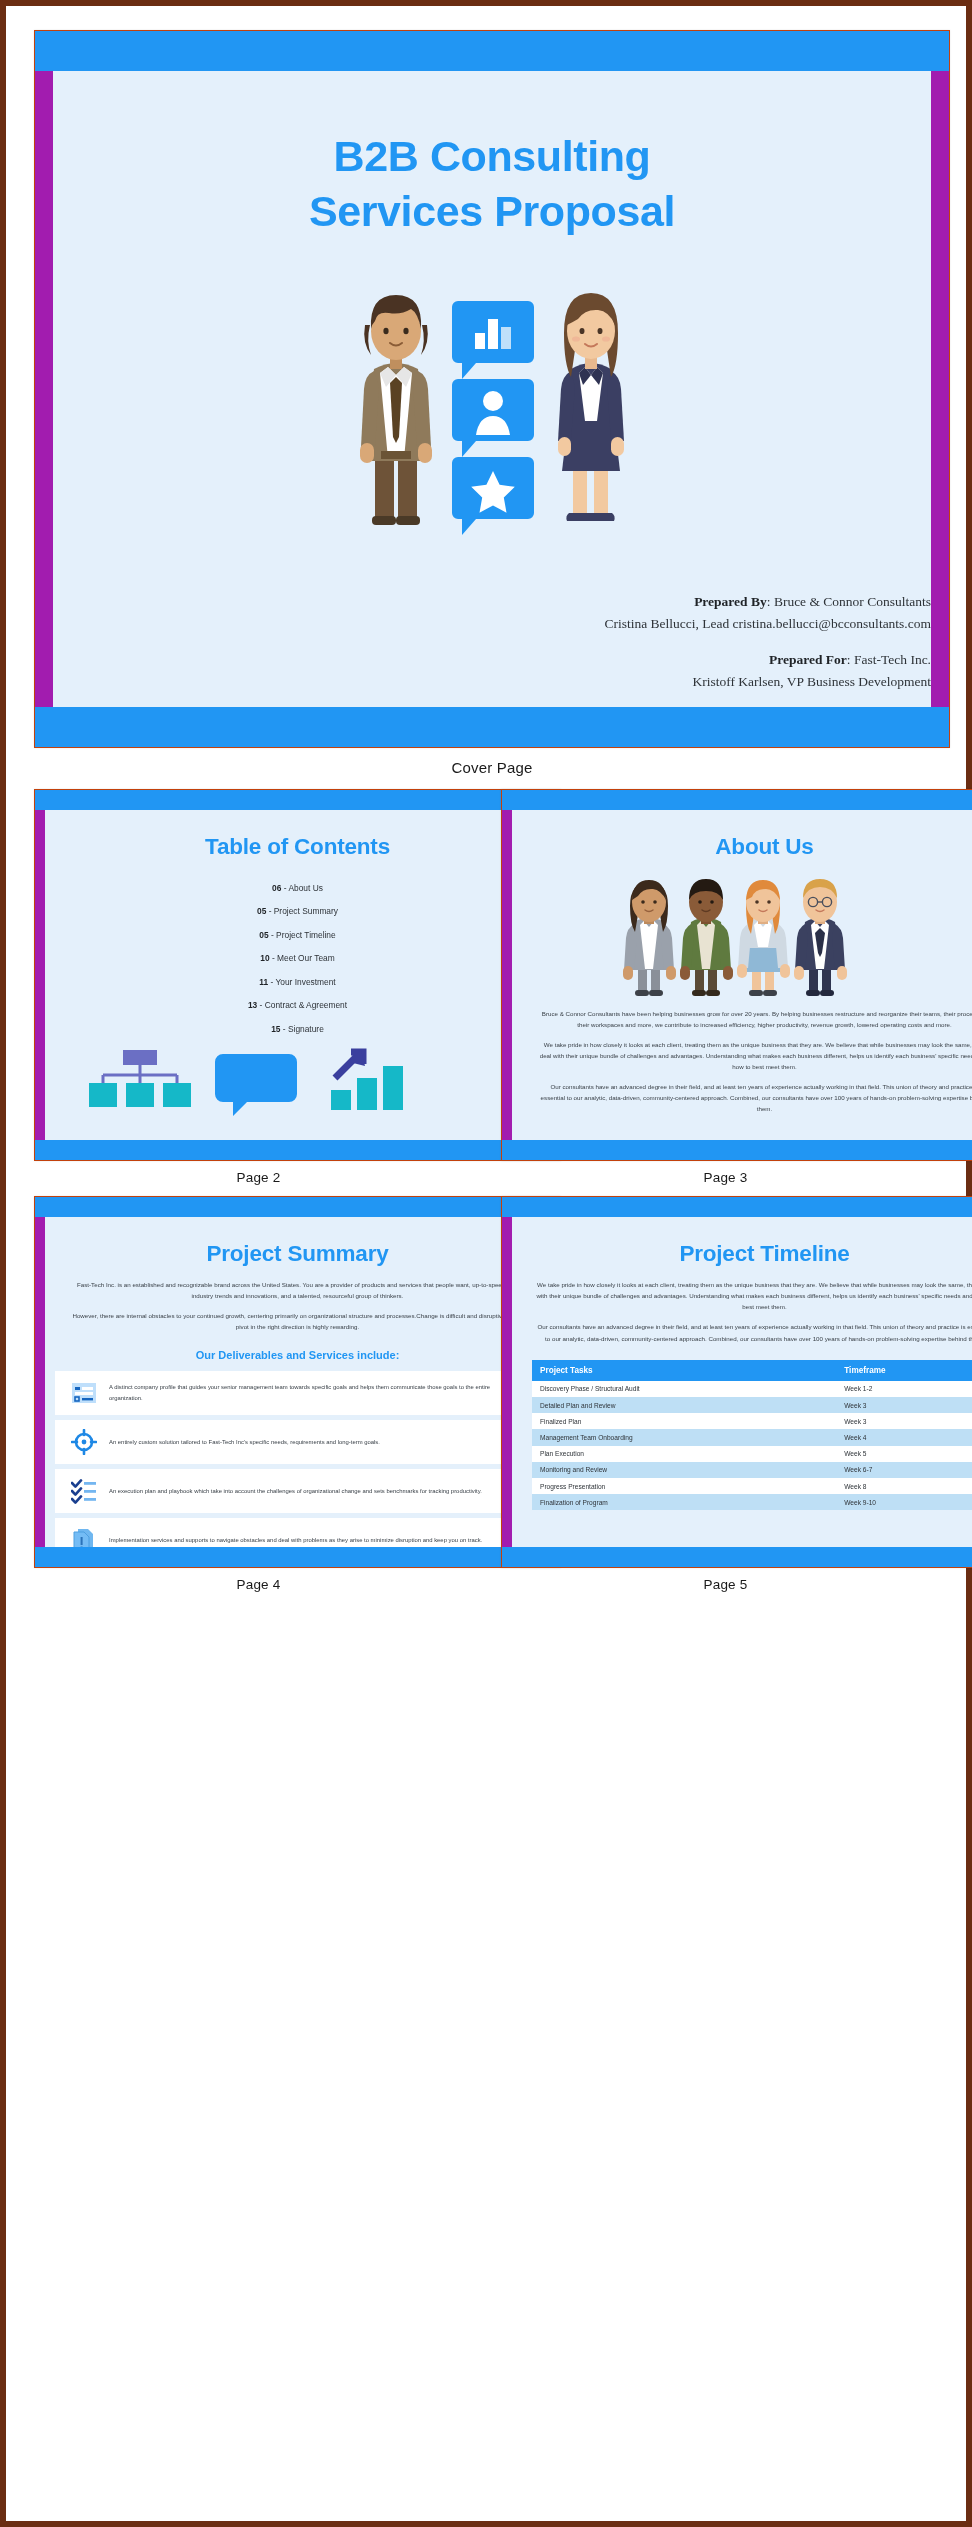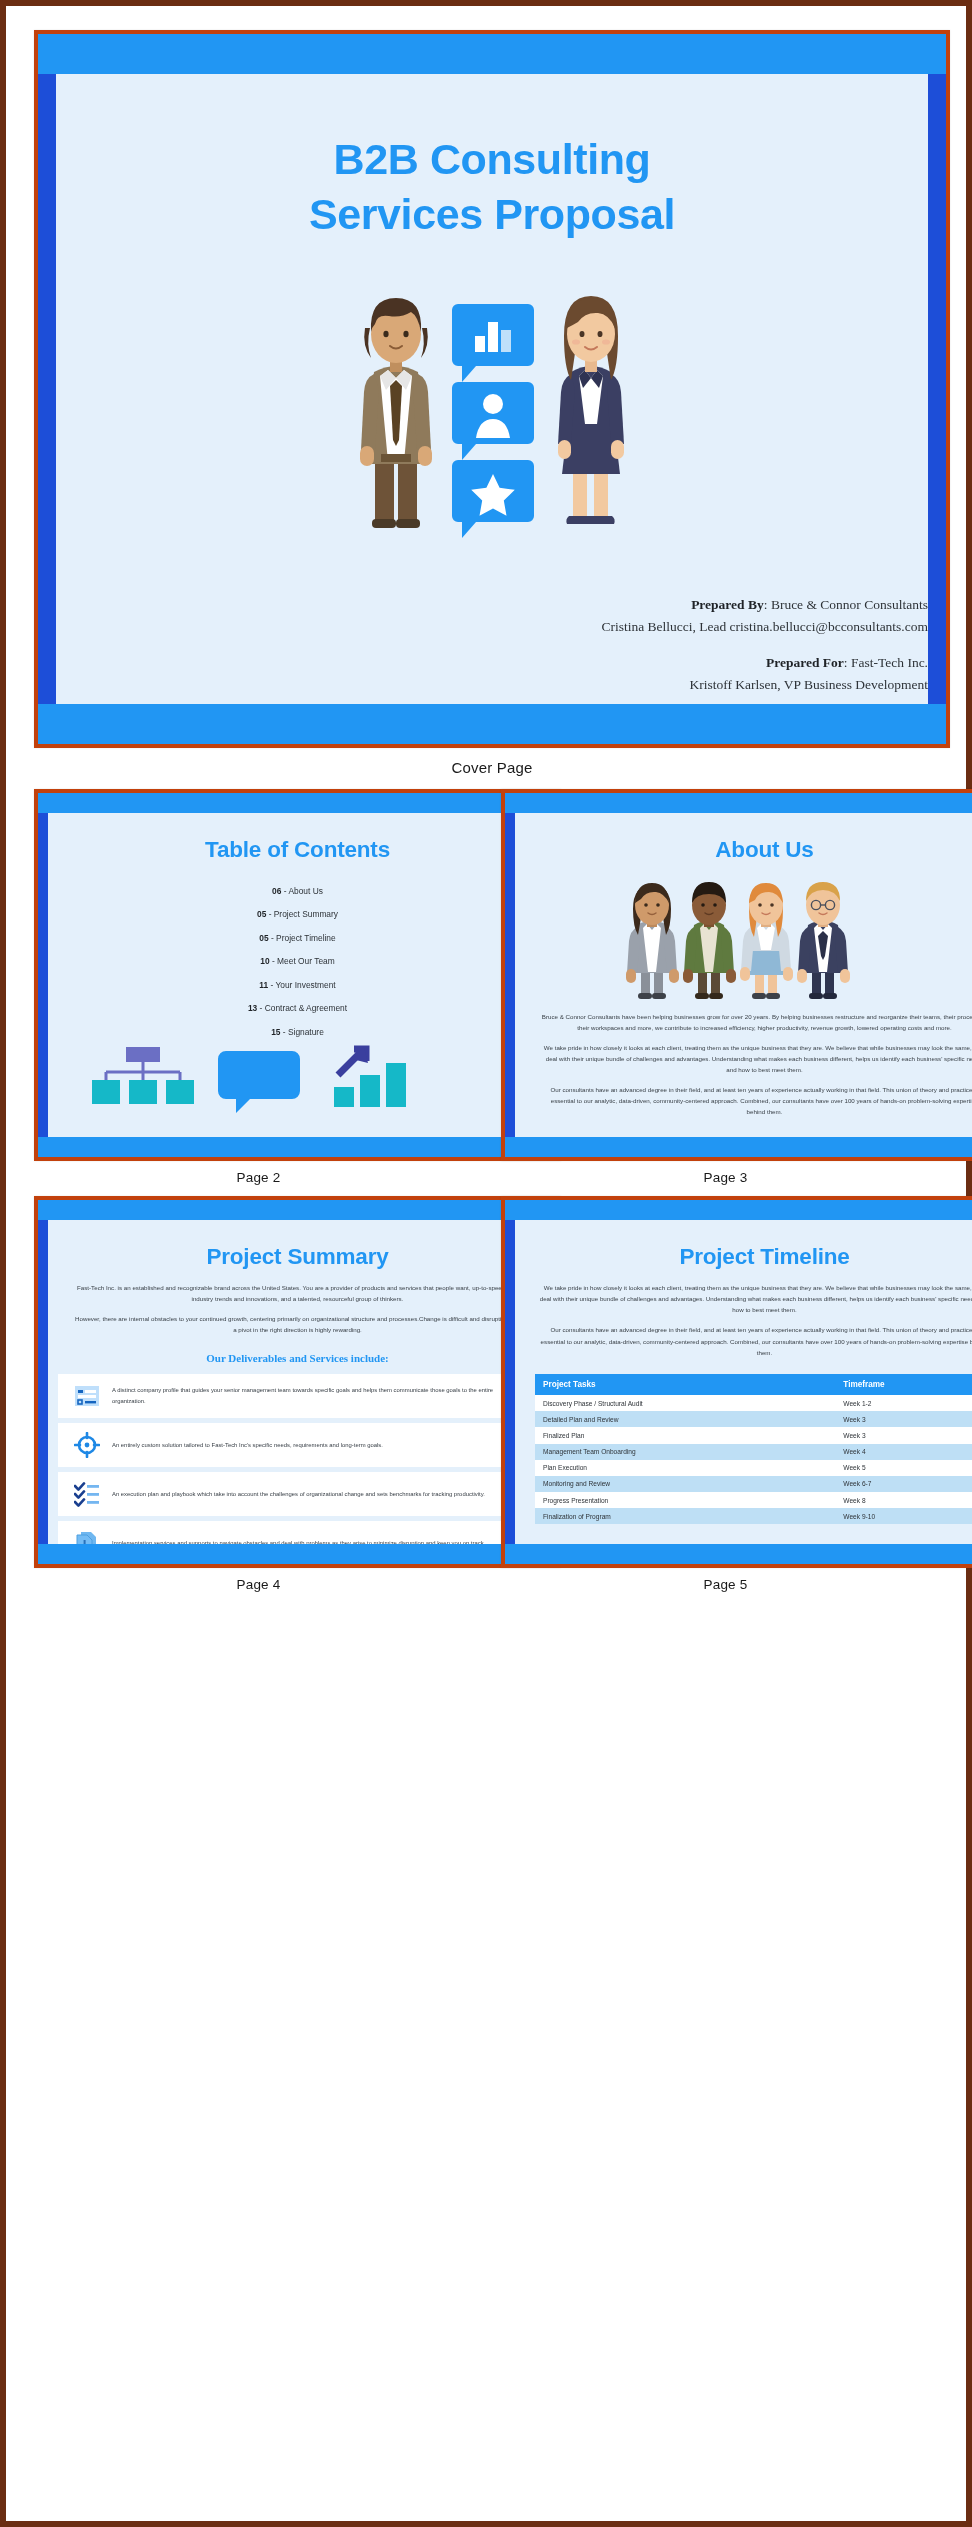--- a/index.html
+++ b/index.html
@@ -24,22 +24,22 @@
   .sheet-stack {
     position: absolute;
     left: 6px; top: 6px;
     width: 960px;
     height: 2515px;
     padding: 18px 22px 0 22px;
   }
 
   
   .page {
-    background: #1d4ed8;
-    border: 4px solid #c2410c;
+    background: #a21caf;
+    border: 1px solid #c2410c;
     position: relative;
     overflow: hidden;
     box-shadow: 0 0 2px rgba(0,0,0,.10);
   }
   .bar-top, .bar-bottom {
     background: #2196f3;
     width: 100%;
   }
   .page-label {
     text-align: center;
@@ -172,21 +172,20 @@
     line-height: 1.8;
     color: #3a4148;
   }
   .ps-copy p + p { margin-top: 9px; }
   .ps-sub {
     text-align: center;
     color: #2196f3;
     font-weight: bold;
     font-size: 11px;
     margin-top: 16px;
-    font-family: Liberation Serif, serif;
   }
   .deliverables { margin-top: 10px; }
   .deliv {
     display: flex;
     align-items: center;
     gap: 12px;
     background: #ffffff;
     padding: 9px 16px;
     margin: 0 10px 5px 10px;
     min-height: 42px;

